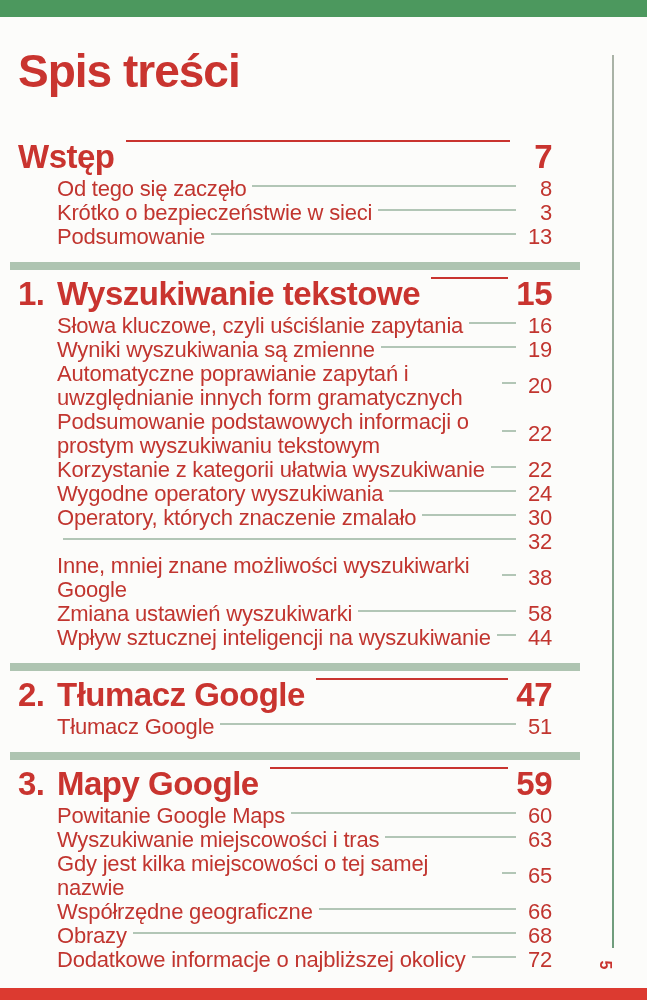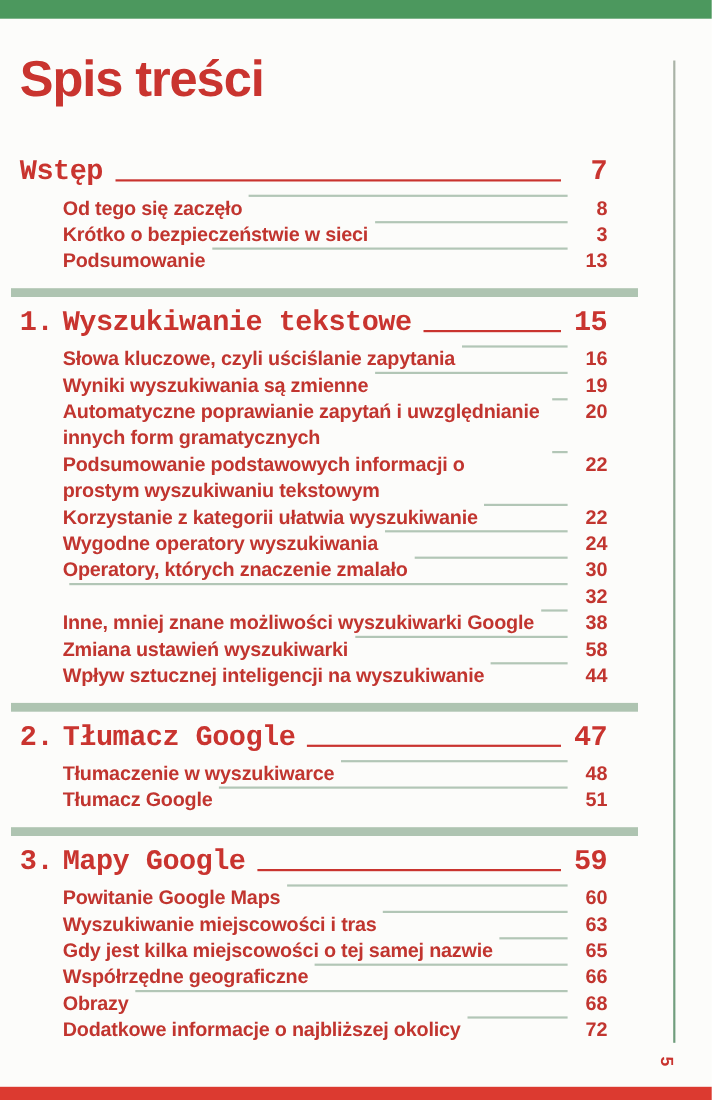--- a/index.html
+++ b/index.html
@@ -65,27 +65,26 @@
   }
   .section{margin-top:13px;}
   .section:first-child{margin-top:0;}
   .section-separator{
     height:8px;
     background:var(--green-sep);
     margin:0 -28px 7px -8px;
   }
   .heading-row{
     display:flex;
-    align-items:flex-end;
+    align-items:flex-start;
     color:var(--red);
     font-weight:bold;
-    font-size:26px;
+    font-size:33px;
     line-height:33px;
     letter-spacing:-0.5px;
-    font-family:Liberation Mono, monospace;
   }
   .sec-num{
     flex:0 0 39px;
   }
   .sec-title{
     white-space:nowrap;
   }
   .leader{
     flex:1 1 auto;
     min-width:14px;
@@ -93,24 +92,24 @@
     margin:0 8px 8px 11px;
   }
   .sec-page{
     flex:0 0 auto;
     min-width:34px;
     text-align:right;
   }
   .items{margin-top:4px;}
   .item-row{
     display:flex;
-    align-items:flex-start;
+    align-items:center;
     color:#c1352f;
-    font-weight:bold;
-    font-size:18px;
+    font-weight:normal;
+    font-size:22px;
     line-height:24px;
     letter-spacing:-0.2px;
     padding-left:39px;
   }
   .item-label{
     flex:0 1 auto;
     max-width:460px;
   }
   .item-leader{
     flex:1 1 auto;
@@ -240,25 +239,20 @@
 
   <div class="section">
     <div class="section-separator"></div>
     <div class="heading-row">
       <span class="sec-num">2.</span>
       <span class="sec-title">Tłumacz Google</span>
       <span class="leader"></span>
       <span class="sec-page">47</span>
     </div>
     <div class="items">
-  <div class="item-row">
-    <span class="item-label">Tłumaczenie w wyszukiwarce</span>
-    <span class="item-leader"></span>
-    <span class="item-page">48</span>
-  </div>
 
   <div class="item-row">
     <span class="item-label">Tłumacz Google</span>
     <span class="item-leader"></span>
     <span class="item-page">51</span>
   </div>
 </div>
   </div>
 
   <div class="section">

